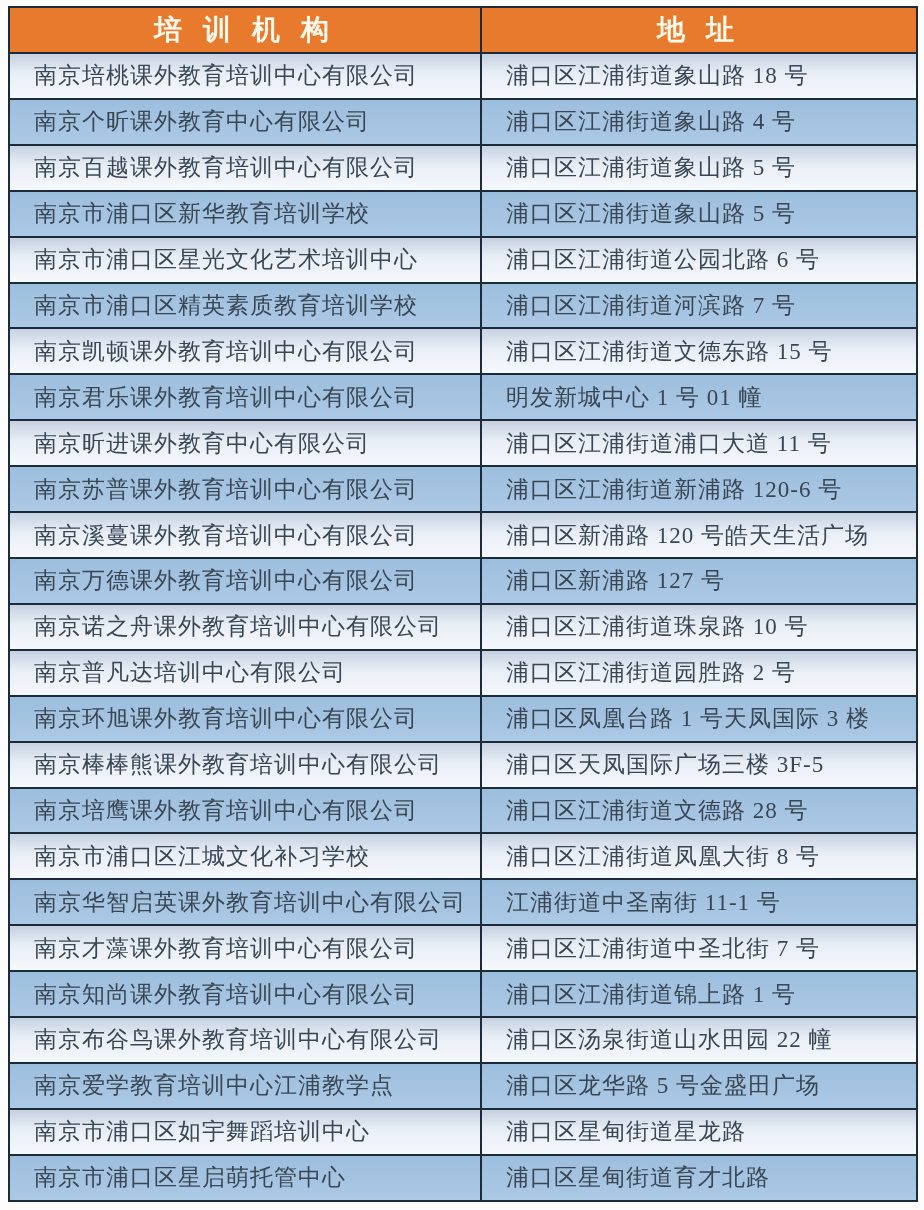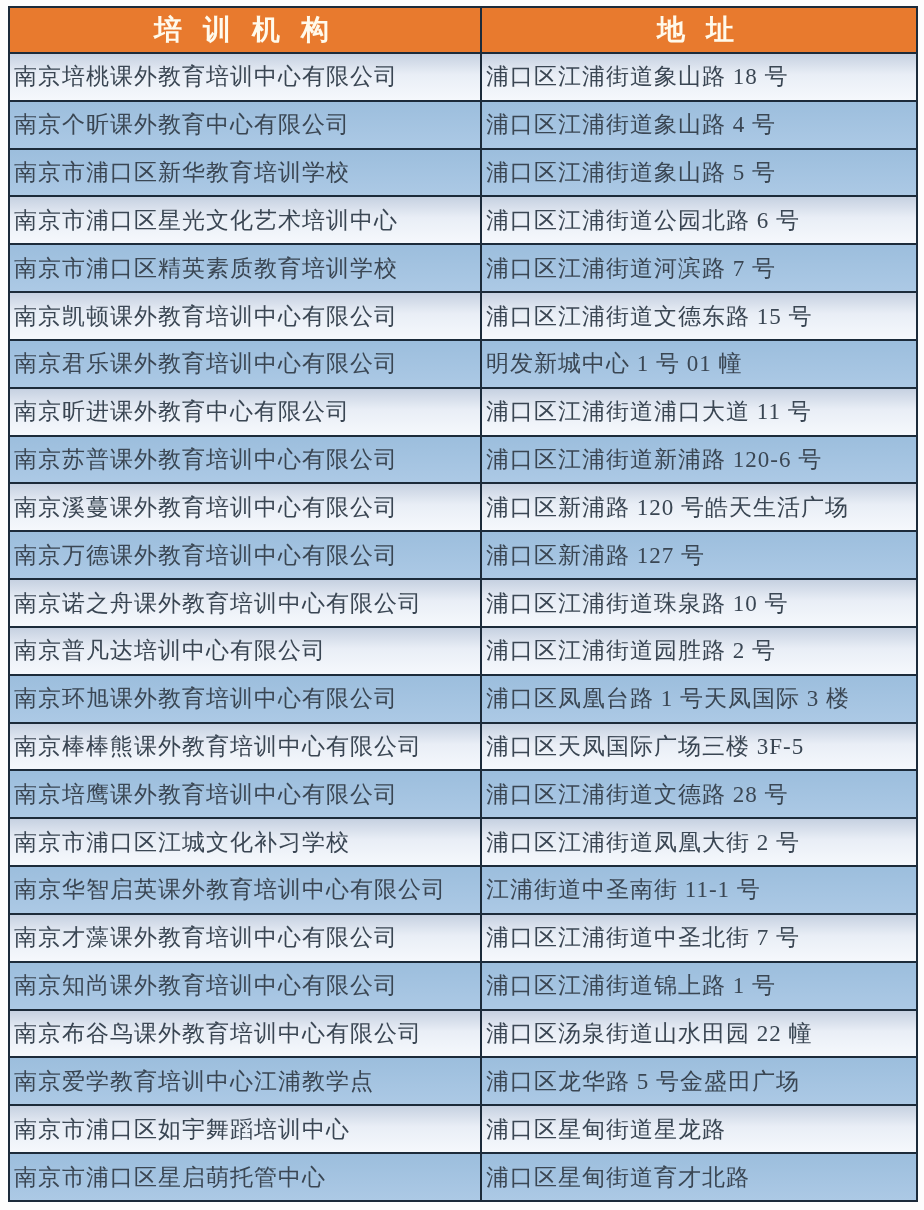--- a/index.html
+++ b/index.html
@@ -36,21 +36,21 @@
     color: var(--header-text, #FFFAEC);
     font-size: 28px;
     font-weight: bold;
     letter-spacing: 7px;
     text-align: center;
     vertical-align: middle;
   }
   .inst-table td {
     font-size: 23px;
     color: var(--cell-text, #3A4653);
-    padding: 0 4px 0 4px;
+    padding: 0 4px 0 24px;
     vertical-align: middle;
     letter-spacing: 1px;
   }
   tr.row-light td {
     background: linear-gradient(180deg,
       var(--row-light-top, #C6D1E1) 0%,
       var(--row-light-mid, #E9EEF6) 45%,
       var(--row-light-bottom, #F5F8FC) 100%);
   }
   tr.row-dark td {
@@ -76,20 +76,24 @@
       </tr>
     </thead>
     <tbody>
         <tr class="row-light">
           <td>南京培桃课外教育培训中心有限公司</td>
           <td>浦口区江浦街道象山路 18 号</td>
         </tr>
         <tr class="row-dark">
           <td>南京个昕课外教育中心有限公司</td>
           <td>浦口区江浦街道象山路 4 号</td>
+        </tr>
+        <tr class="row-light">
+          <td>南京百越课外教育培训中心有限公司</td>
+          <td>浦口区江浦街道象山路 5 号</td>
         </tr>
         <tr class="row-dark">
           <td>南京市浦口区新华教育培训学校</td>
           <td>浦口区江浦街道象山路 5 号</td>
         </tr>
         <tr class="row-light">
           <td>南京市浦口区星光文化艺术培训中心</td>
           <td>浦口区江浦街道公园北路 6 号</td>
         </tr>
         <tr class="row-dark">
@@ -135,21 +139,21 @@
         <tr class="row-light">
           <td>南京棒棒熊课外教育培训中心有限公司</td>
           <td>浦口区天凤国际广场三楼 3F-5</td>
         </tr>
         <tr class="row-dark">
           <td>南京培鹰课外教育培训中心有限公司</td>
           <td>浦口区江浦街道文德路 28 号</td>
         </tr>
         <tr class="row-light">
           <td>南京市浦口区江城文化补习学校</td>
-          <td>浦口区江浦街道凤凰大街 2 号</td>
+          <td>浦口区江浦街道凤凰大街 8 号</td>
         </tr>
         <tr class="row-dark">
           <td>南京华智启英课外教育培训中心有限公司</td>
           <td>江浦街道中圣南街 11-1 号</td>
         </tr>
         <tr class="row-light">
           <td>南京才藻课外教育培训中心有限公司</td>
           <td>浦口区江浦街道中圣北街 7 号</td>
         </tr>
         <tr class="row-dark">

